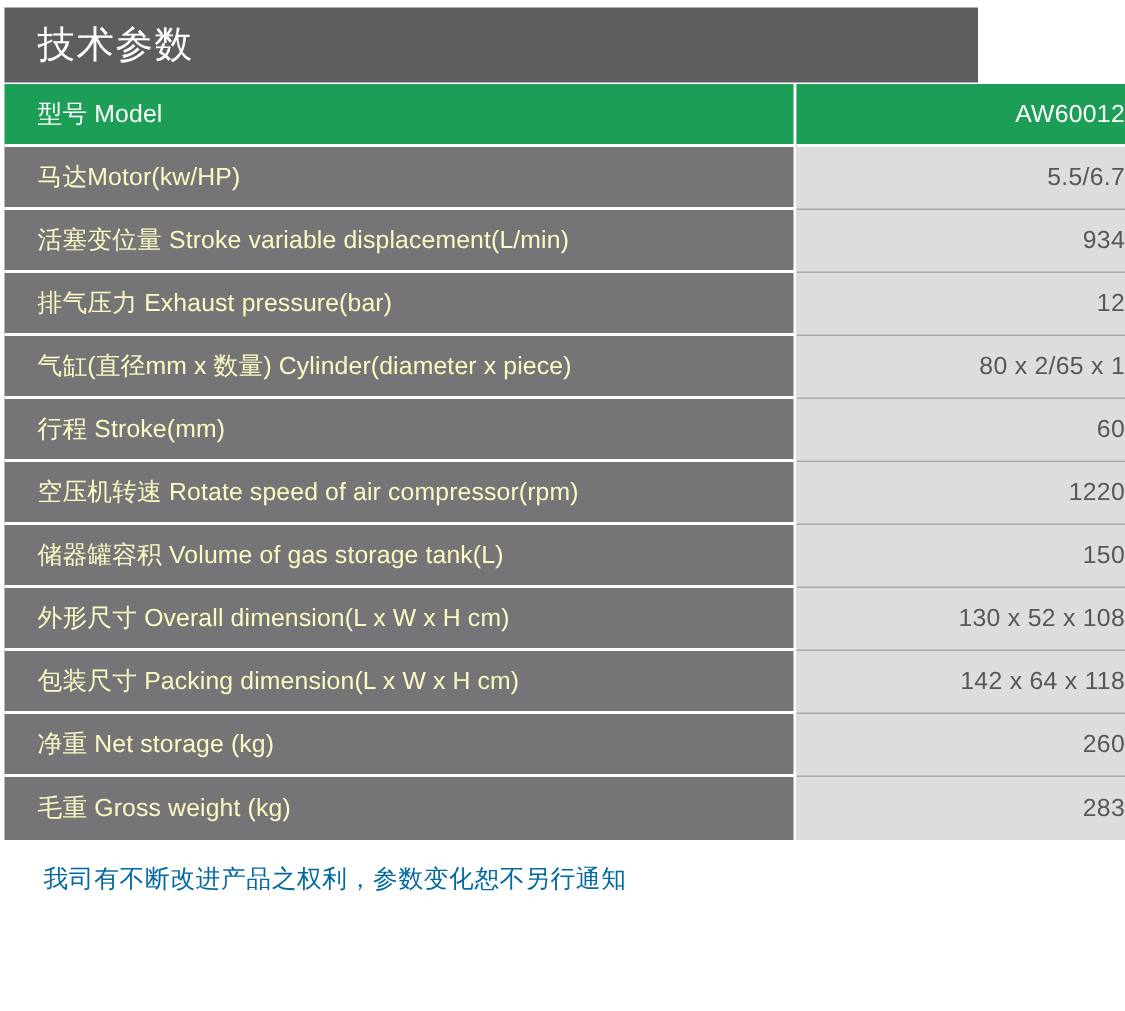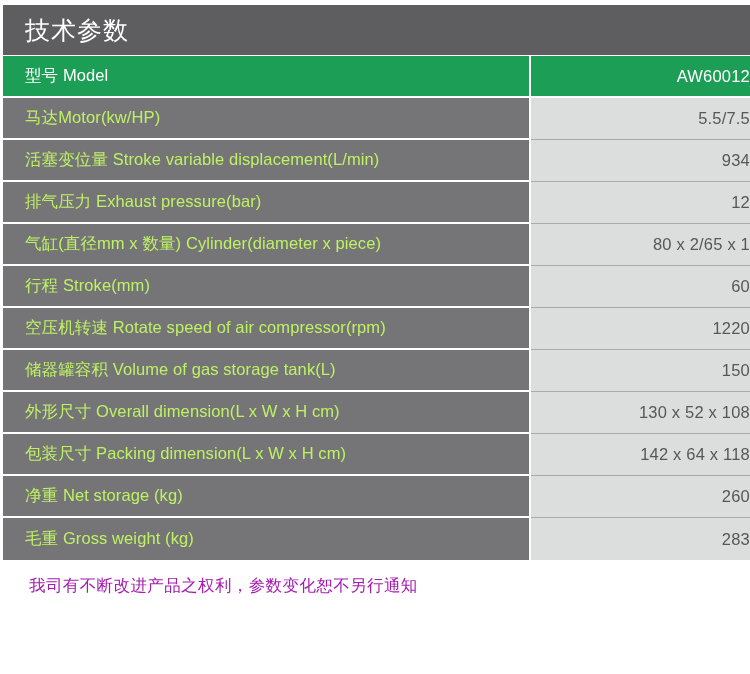--- a/index.html
+++ b/index.html
@@ -19,21 +19,21 @@
     position: relative;
     width: 750px;
     height: 674px;
     background: #ffffff;
     box-sizing: border-box;
     padding: 5px 0 0 3px;
   }
 
   
   .title-band {
-    width: 747px;
+    width: 649px;
     height: 50px;
     background: #5e5e61;
     display: flex;
     align-items: center;
     box-sizing: border-box;
     padding-left: 22px;
   }
   .title-band .title-text {
     color: #ffffff;
     font-size: 25px;
@@ -56,21 +56,21 @@
   .spec-table td {
     height: 42px;
     box-sizing: border-box;
     vertical-align: middle;
     padding: 0;
   }
 
   
   td.label-cell {
     background: #757577;
-    color: #bef264;
+    color: #fef9c3;
     font-size: 16.5px;
     padding: 0 8px 0 22px;
     border-bottom: 2px solid #ffffff;
     border-right: 2px solid #ffffff;
     white-space: nowrap;
     letter-spacing: 0.1px;
   }
 
   
   td.value-cell {
@@ -96,21 +96,21 @@
     border-bottom: 2px solid #ffffff;
   }
 
   tr.last-row td.label-cell { border-bottom: none; }
   tr.last-row td.value-cell { border-bottom: none; }
 
   
   .footnote {
     margin-top: 15px;
     padding-left: 26px;
-    color: #a21caf;
+    color: #0369a1;
     font-size: 16.5px;
     letter-spacing: 0.4px;
   }
 </style>
 </head>
 <body>
 
 <div class="spec-sheet">
 
   <div class="title-band">
@@ -124,21 +124,21 @@
     </colgroup>
     <tbody>
 
       <tr class="model-row">
         <td class="label-cell">型号 Model</td>
         <td class="value-cell">AW60012</td>
       </tr>
 
       <tr>
         <td class="label-cell">马达Motor(kw/HP)</td>
-        <td class="value-cell">5.5/7.5</td>
+        <td class="value-cell">5.5/6.7</td>
       </tr>
       <tr>
         <td class="label-cell">活塞变位量 Stroke variable displacement(L/min)</td>
         <td class="value-cell">934</td>
       </tr>
       <tr>
         <td class="label-cell">排气压力 Exhaust pressure(bar)</td>
         <td class="value-cell">12</td>
       </tr>
       <tr>

